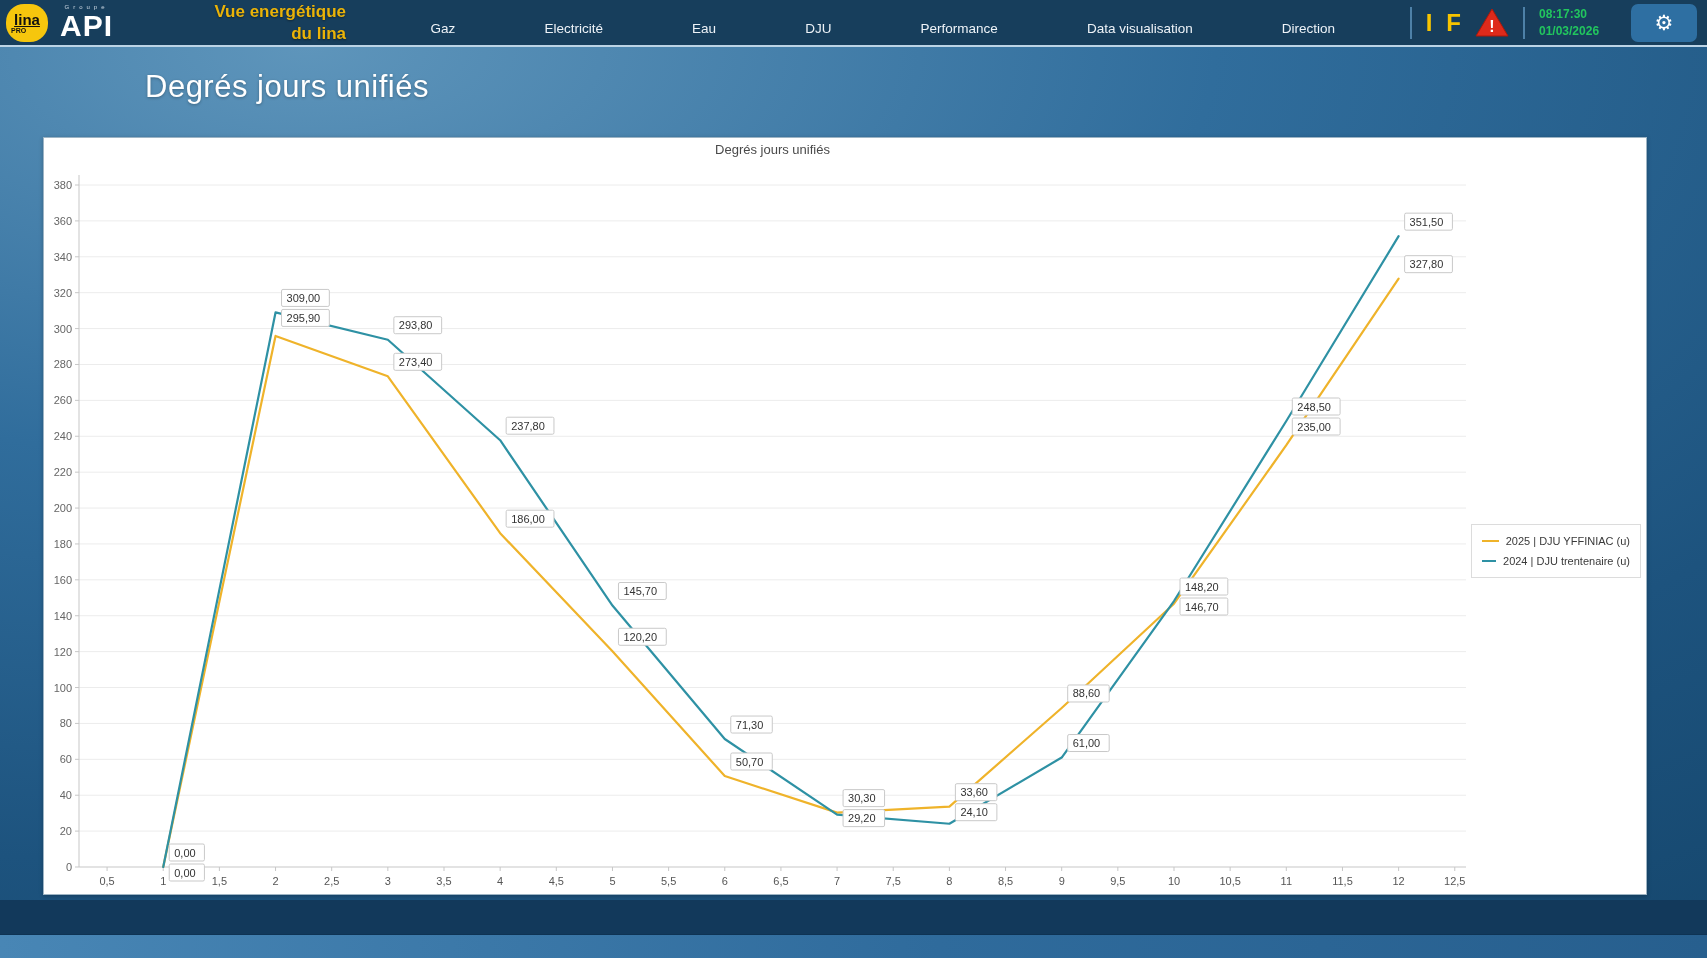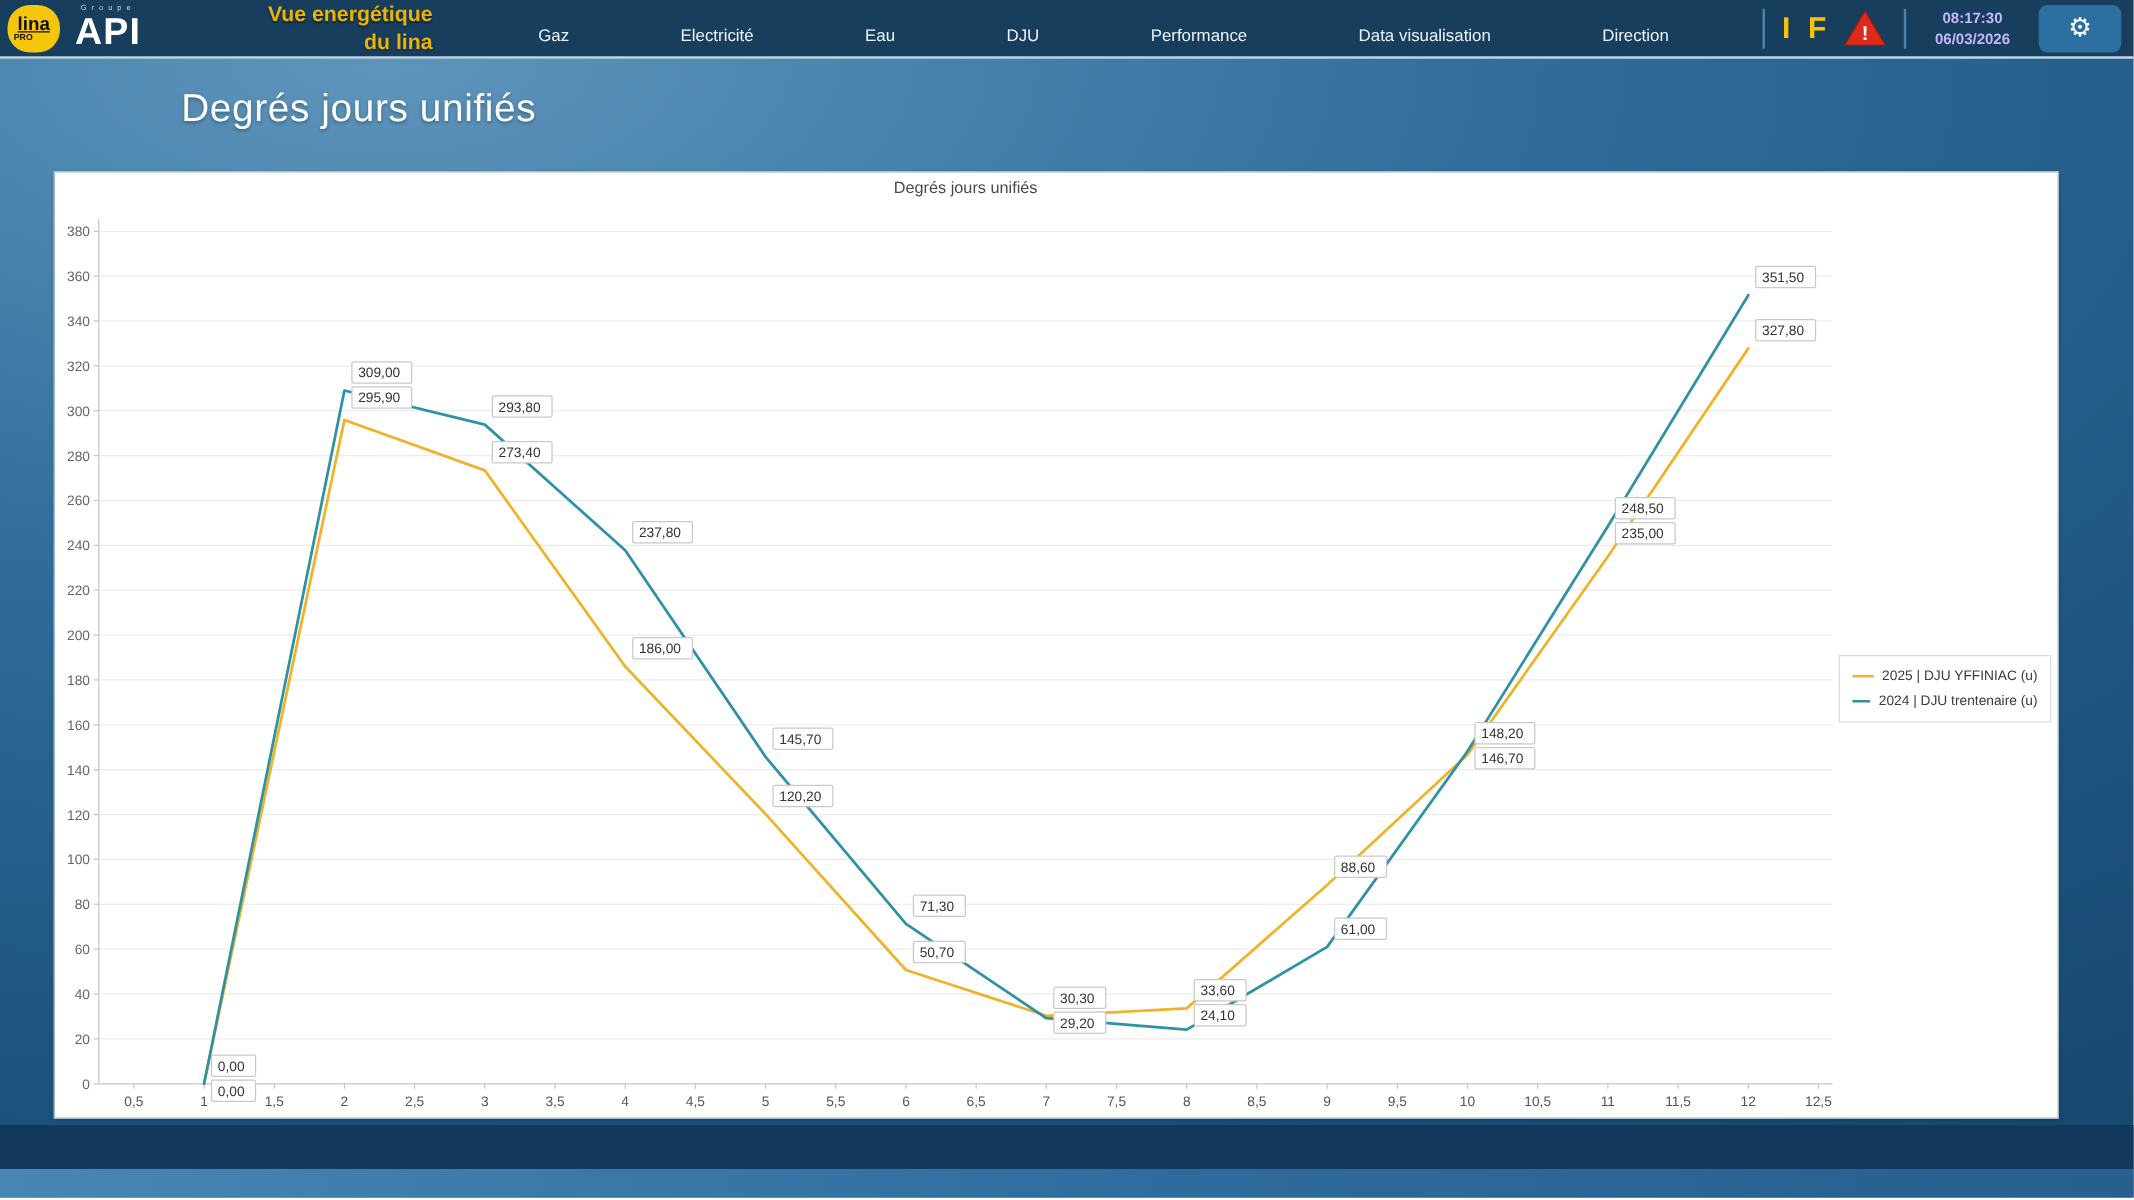--- a/index.html
+++ b/index.html
@@ -23,21 +23,21 @@
     text-shadow:0 1px 2px rgba(0,0,0,.4);}
   .nav { flex:1; display:flex; justify-content:space-around; align-items:center;
     padding:0 30px 0 40px;margin-top:12px;}
   .nav-item { color:#eef3f8; font-size:13.5px; cursor:pointer; white-space:nowrap;}
   .hdr-right { display:flex; align-items:center; gap:14px; margin-right:10px;}
   .vdiv { width:2px; height:32px; background:#4d81a8;}
   .flag { color:#f7c400; font-weight:bold; font-size:24px; line-height:1;}
   .warn { width:34px; height:30px; position:relative; display:flex;
     align-items:center; justify-content:center;}
   .warn svg { position:absolute; inset:0;}
-  .clock { color:#c4b5fd; font-size:12px; font-weight:bold; text-align:center;
+  .clock { color:#22c55e; font-size:12px; font-weight:bold; 
     line-height:1.35; min-width:78px;}
   .gear-btn { width:66px; height:38px; background:#2e6fa2; border:none;
     border-radius:7px; color:#fff; font-size:21px; cursor:pointer;
     display:flex; align-items:center; justify-content:center;}
 
   
   .content { position:relative; height:911px;
     background:radial-gradient(140% 120% at 18% 0%, #5e95bb 0%, #306d9c 38%, #1d537e 75%, #16486f 100%);}
   .page-title { position:absolute; left:145px; top:22px; color:#fff;
     font-size:31px; letter-spacing:.5px; text-shadow:0 1px 3px rgba(0,0,0,.3);}
@@ -91,21 +91,21 @@
     <span class="flag">F</span>
     <div class="warn">
       <svg viewBox="0 0 34 30" width="34" height="30">
         <path d="M17 1 L33 28 L1 28 Z" fill="#de2a1b" stroke="#b01708" stroke-width="1" stroke-linejoin="round"></path>
         <text x="17" y="24" text-anchor="middle" font-size="16" font-weight="bold" fill="#fff" font-family="Liberation Sans, sans-serif">!</text>
       </svg>
     </div>
     <div class="vdiv"></div>
     <div class="clock">
       <div>08:17:30</div>
-      <div>06/03/2026</div>
+      <div>01/03/2026</div>
     </div>
     <button class="gear-btn">
       <span>⚙</span>
     </button>
   </div>
 </div>
 
 <div class="content">
   <div class="page-title">Degrés jours unifiés</div>
 

